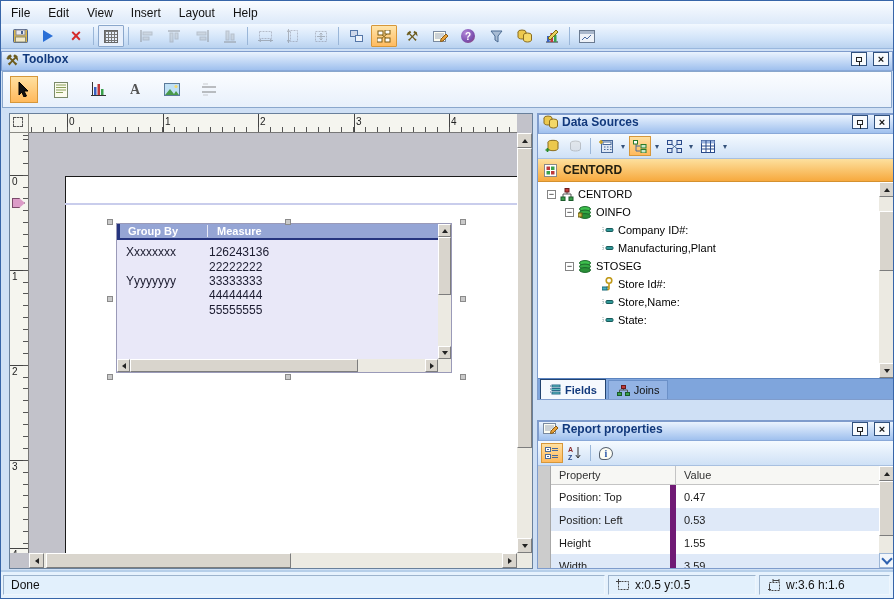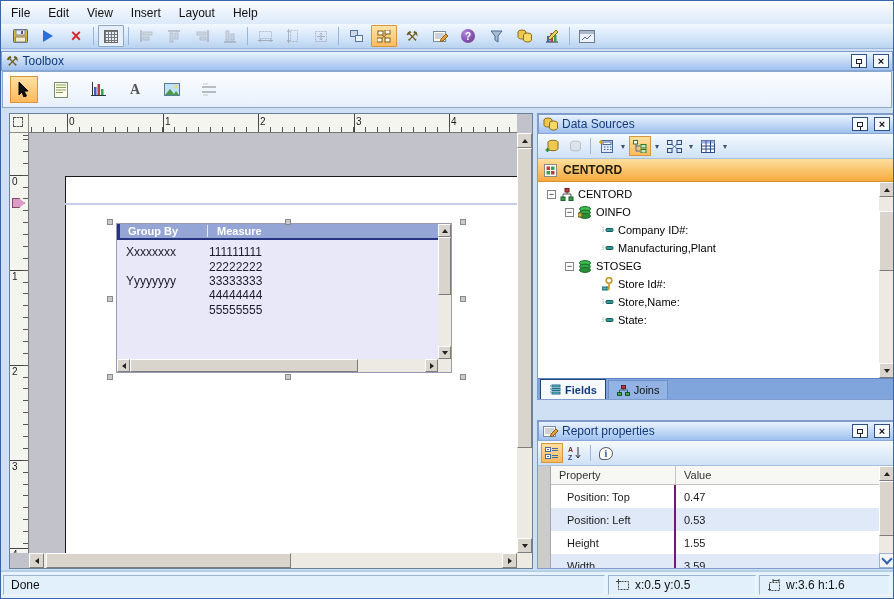--- a/index.html
+++ b/index.html
@@ -29,21 +29,21 @@
   .g-q::before{content:"?";color:#fff;font-weight:bold;font-size:10px}
   .g-i{width:14px;height:13px;border-radius:50% 50% 50% 4px;background:#fdfdf4;border:1px solid #55606e}
   .g-i::before{content:"i";color:#2a57a8;font-weight:bold;font-size:10px;font-family:"Liberation Serif",serif}
   .g-dd::before{content:"▾";font-size:8px;color:#34517a}
   .grid-dots{width:14px;height:13px;border:1px solid #666;background:repeating-linear-gradient(90deg,#777 0 1px,transparent 1px 3px),repeating-linear-gradient(#777 0 1px,transparent 1px 3px);background-size:100% 100%}
   .layer-sq{position:relative;width:13px;height:12px}
   .layer-sq i{position:absolute;width:8px;height:7px;background:#cfd8ea;border:1px solid #5577a8}
   .layer-sq i+i{left:5px;top:5px;background:#eef3fb}
 
   
-  .panel-title{height:20px;display:flex;align-items:center;gap:4px;padding:0 3px 0 4px;background:linear-gradient(#eaf3fe,#9fc0ee);border:1px solid #7f9ccc;border-bottom-color:#89a8d8;font-weight:normal;color:#12397c}
+  .panel-title{height:20px;display:flex;align-items:flex-start;gap:4px;padding:0 3px 0 4px;background:linear-gradient(#eaf3fe,#9fc0ee);border:1px solid #7f9ccc;border-bottom-color:#89a8d8;font-weight:bold;color:#12397c}
   .panel-title .t{flex:1}
   .tb-win-btn{width:16px;height:14px;background:#f7fafd;border:1px solid #31517e;display:flex;align-items:center;justify-content:center;margin-left:2px}
   .pinhead{width:6px;height:5px;border:1px solid #222;position:relative}
   .pinhead::after{content:"";position:absolute;left:2px;top:4px;height:4px;border-left:1px solid #222}
   .g-close::before{content:"×";font-size:11px;font-weight:bold;color:#111;line-height:9px}
   .toolbox{margin-top:2px}
   .toolbox-body{height:37px;margin:0 1px;background:linear-gradient(#fcfdff,#e7f0fb);border:1px solid #8aa7cc;display:flex;align-items:center;gap:9px;padding-left:7px}
   .tool-btn{width:28px;height:27px;display:flex;align-items:center;justify-content:center;border:1px solid transparent}
   .tool-btn.selected{background:linear-gradient(#ffe0a0,#ffb95c);border-color:#d6973a}
   .tool-btn.disabled{opacity:.4;filter:grayscale(90%)}
@@ -126,21 +126,21 @@
   
   .rp{flex:1}
   .rp-grid{flex:1;background:#fff;display:flex;overflow:hidden}
   .rp-gutter{width:13px;background:#ccc;border-right:1px solid #a8a8a8;flex:none}
   .rp-table{flex:1;font-size:11px;color:#1a1a1a;overflow:hidden}
   .rp-hrow{height:19px;display:flex;align-items:center;background:#f7f7f4;border-bottom:1px solid #c4c4c4;color:#333}
   .rp-hrow .pc{width:125px;padding-left:8px;flex:none;border-right:1px solid #c4c4c4;height:100%;display:flex;align-items:center}
   .rp-hrow .vc{padding-left:8px}
   .rp-row{height:23px;display:flex;align-items:center}
   .rp-row.alt{background:#dfe9f8}
-  .rp-row .pc{width:125px;padding-left:16px;flex:none;border-right:2px solid #701a75;height:100%;display:flex;align-items:center}
+  .rp-row .pc{width:125px;padding-left:8px;flex:none;border-right:6px solid #701a75;height:100%;display:flex;align-items:center}
   .rp-row .vc{padding-left:8px}
   .rp-sb{width:15px;display:flex;flex-direction:column;background:#eceae2;flex:none}
   .rp-sb .mid{flex:1;position:relative}
   .chev-dn{width:15px;height:15px;background:#f2f6fb;border:1px solid #9db6d6;display:flex;align-items:center;justify-content:center}
   .chev-dn::before{content:"";width:6px;height:6px;border-right:2px solid #2f62b0;border-bottom:2px solid #2f62b0;transform:rotate(45deg);margin-top:-3px}
 
   
   .statusbar{position:absolute;left:0;right:0;bottom:0;height:28px;background:#e6f2fd;border-top:2px solid #b6cfe9;display:flex;align-items:stretch;gap:3px;padding:3px 3px 3px 2px}
   .sb-cell{border:1px solid;border-color:#9db4cd #eef6fd #eef6fd #9db4cd;background:#e2f0fc;display:flex;align-items:center;gap:5px;padding:0 7px;color:#111}
   .sb-cell.msg{flex:1}
@@ -372,21 +372,21 @@
         <div class="rpt">
           <div class="rpt-content">
             <div class="rpt-header">
               <span class="c1">Group By</span>
               <span class="div"></span>
               <span class="c2">Measure</span>
             </div>
             <div class="rpt-body">
               <div class="rpt-line">
                   <span class="c1">Xxxxxxxx</span>
-                  <span class="c2">111111111</span>
+                  <span class="c2">126243136</span>
                 </div>
               <div class="rpt-line">
                   <span class="c1"></span>
                   <span class="c2">22222222</span>
                 </div>
               <div class="rpt-line">
                   <span class="c1">Yyyyyyyy</span>
                   <span class="c2">33333333</span>
                 </div>
               <div class="rpt-line">

